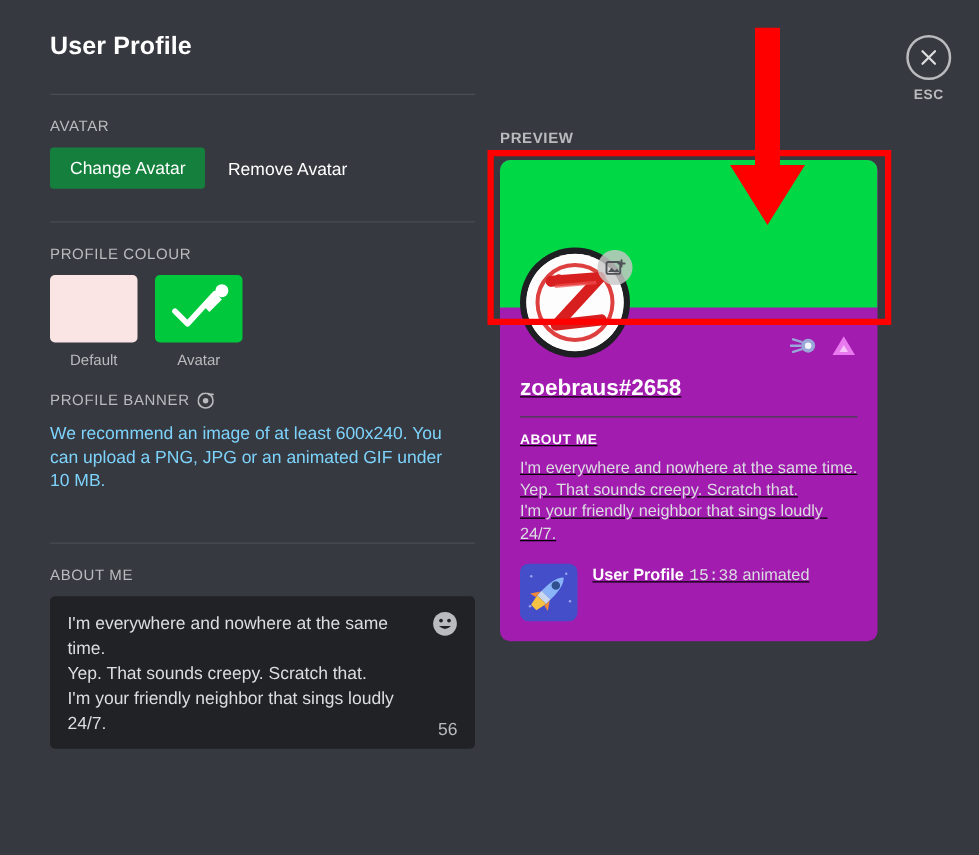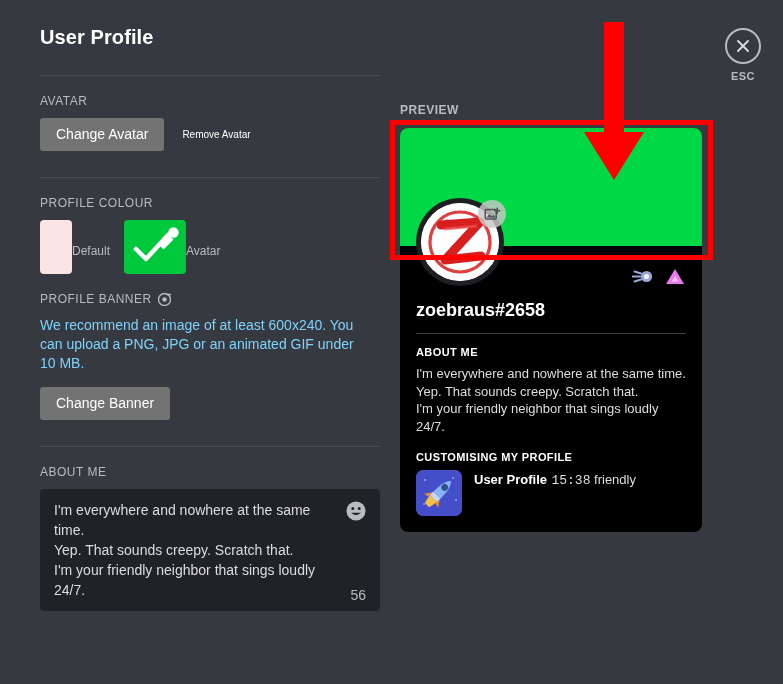--- a/index.html
+++ b/index.html
@@ -35,34 +35,34 @@
     letter-spacing: .1px; margin-bottom: 26px;
   }
   .divider { height: 1px; background: #4a4d53; margin: 0 0 18px 0; }
   .section-head {
     font-size: 12px; font-weight: 400; letter-spacing: .5px;
     color: #b9bbbe; text-transform: uppercase; margin-bottom: 10px;
     display: flex; align-items: center; gap: 6px;
   }
   .row { display: flex; align-items: center; gap: 18px; }
   .btn-primary {
-    background: #737373; color: #fff; border: none; border-radius: 3px;
+    background: #15803d; color: #fff; border: none; border-radius: 3px;
     font-size: 14px; font-weight: 500; padding: 9px 16px;
     font-family: inherit; cursor: pointer; line-height: 1.1;
   }
   .btn-link {
-    background: none; border: none; color: #ffffff; font-size: 10px;
+    background: none; border: none; color: #ffffff; font-size: 14px;
     font-family: inherit; cursor: pointer; padding: 2px 0;
   }
   .gap-lg { height: 26px; }
   .gap-md { height: 18px; }
 
   
   .swatches { display: flex; gap: 14px; }
-  .swatch-col { display: flex; flex-direction: row; align-items: center; width: 70px; }
+  .swatch-col { display: flex; flex-direction: column; align-items: center; width: 70px; }
   .swatch {
     width: 70px; height: 54px; border-radius: 4px; cursor: pointer;
     position: relative; display: flex; align-items: center; justify-content: center;
   }
   .swatch-label { font-size: 12px; color: #b9bbbe; margin-top: 7px; }
 
   .banner-desc {
     font-size: 14px; color: #7dd3fc; line-height: 1.35; margin-bottom: 14px;
     max-width: 320px;
   }
@@ -85,21 +85,21 @@
     font-size: 14px; color: #b9bbbe;
   }
 
   
   .right { position: absolute; left: 400px; top: 103px; width: 257px; }
   .preview-head {
     font-size: 12px; font-weight: 700; letter-spacing: .5px;
     color: #b9bbbe; text-transform: uppercase; margin-bottom: 11px;
   }
   .card {
-    width: 302px; background: #000000; border-radius: 8px;
+    width: 302px; background: #a21caf; border-radius: 8px;
     overflow: hidden; position: relative; text-decoration: underline;
   }
   .card-banner { height: 118px; background: #00d846; }
   .card-body { padding: 0 16px 16px 16px; position: relative; }
 
   .avatar-wrap {
     position: absolute; left: 16px; top: -48px;
     width: 88px; height: 88px; border-radius: 50%;
     background: #1e1f22; display: flex; align-items: center; justify-content: center;
   }
@@ -209,21 +209,20 @@
     
     <div class="section-head">
       <span>PROFILE BANNER</span>
       <svg width="13" height="13" viewBox="0 0 13 13">
         <circle cx="6.5" cy="6.5" r="6" fill="none" stroke="#b9bbbe" stroke-width="1.4"></circle>
         <circle cx="6.5" cy="6.5" r="2.2" fill="#b9bbbe"></circle>
         <path d="M9 1.5 L12.5 1.5" stroke="#b9bbbe" stroke-width="1.4" stroke-linecap="round"></path>
       </svg>
     </div>
     <div class="banner-desc">We recommend an image of at least 600x240. You can upload a PNG, JPG or an animated GIF under 10 MB.</div>
-    <button class="btn-primary">Change Banner</button>
 
     <div class="gap-lg"></div>
     <div class="divider"></div>
 
     
     <div class="section-head">ABOUT ME</div>
 
     <div class="textarea-box">
       <div class="textarea-text">I'm everywhere and nowhere at the same time.
 Yep. That sounds creepy. Scratch that.
@@ -285,42 +284,41 @@
         </div>
 
         <div class="username">zoebraus#2658</div>
         <div class="card-divider"></div>
 
         <div class="card-subhead">ABOUT ME</div>
         <div class="card-about">I'm everywhere and nowhere at the same time.
 Yep. That sounds creepy. Scratch that.
 I'm your friendly neighbor that sings loudly 24/7.</div>
 
-        <div class="card-subhead">CUSTOMISING MY PROFILE</div>
         <div class="activity">
           <span class="activity-icon">
             <svg width="46" height="46" viewBox="0 0 46 46" aria-hidden="true">
               <rect width="46" height="46" rx="7" fill="#454ec9"></rect>
               <circle cx="9" cy="10" r="1" fill="#9aa2ee"></circle>
               <circle cx="37" cy="8" r="1" fill="#9aa2ee"></circle>
               <circle cx="40" cy="30" r="1" fill="#9aa2ee"></circle>
               <circle cx="8" cy="34" r="1" fill="#9aa2ee"></circle>
               <g transform="rotate(45 23 23)">
                 <path d="M23 6 C28 11 28 20 28 26 L18 26 C18 20 18 11 23 6 Z" fill="#8ab4f8"></path>
                 <circle cx="23" cy="15" r="3.4" fill="#2f4f8f"></circle>
                 <path d="M18 26 L28 26 L28 31 L18 31 Z" fill="#c9d8ef"></path>
                 <path d="M18 31 L28 31 L26 40 L20 40 Z" fill="#f6c243"></path>
                 <path d="M18 27 L13 34 L18 33 Z" fill="#f2883a"></path>
                 <path d="M28 27 L33 34 L28 33 Z" fill="#f2883a"></path>
               </g>
             </svg>
           </span>
           <span>
             <span class="activity-name">User Profile</span>
-            <span class="activity-time"><span>15:38</span><span class="lbl"> friendly</span></span>
+            <span class="activity-time"><span>15:38</span><span class="lbl"> animated</span></span>
           </span>
         </div>
 
       </div>
     </div>
   </div>
 
   <div class="anno-rect"></div>
   <svg class="anno-arrow" width="76" height="160" viewBox="0 0 76 160">
     <path d="M28 0 L48 0 L48 110 L68 110 L38 158 L8 110 L28 110 Z" fill="#ff0000"></path>

